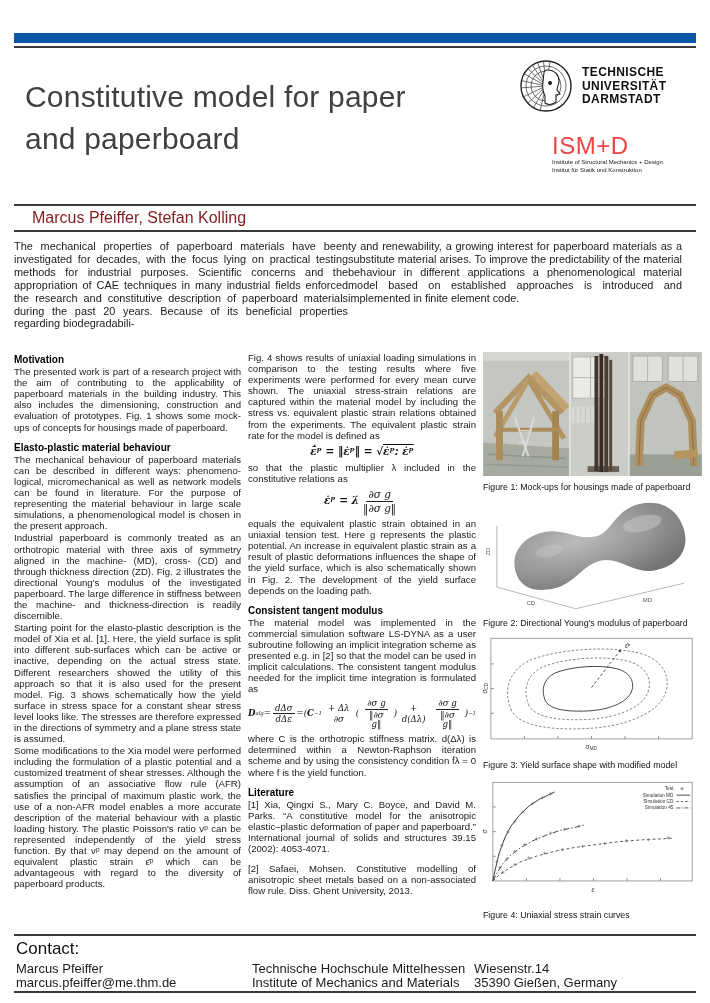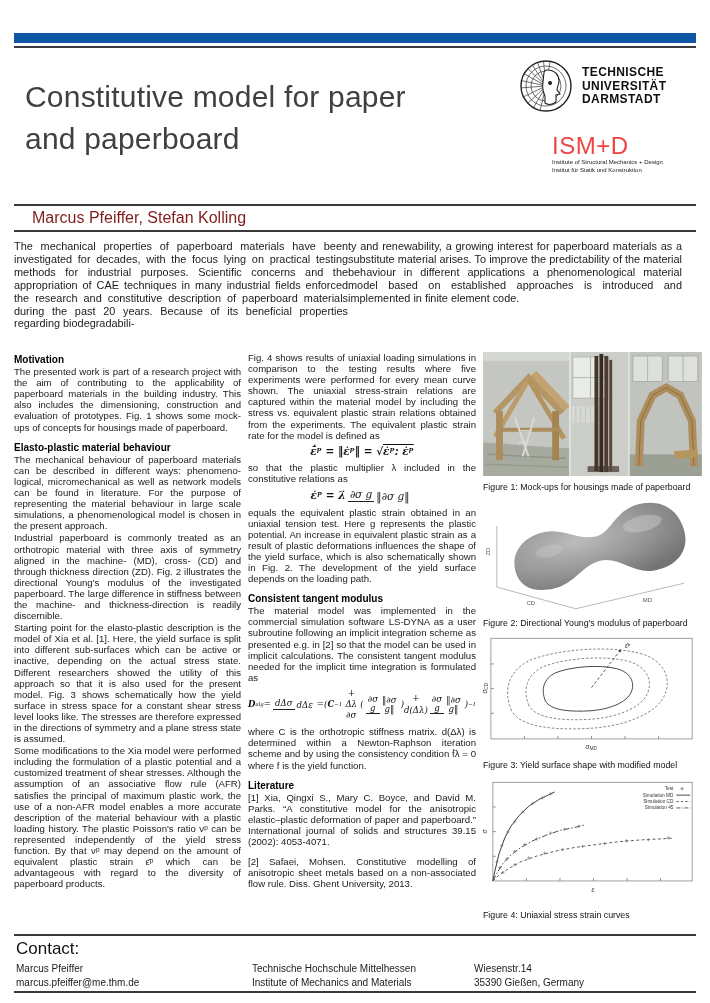--- a/index.html
+++ b/index.html
@@ -32,32 +32,32 @@
   .col h3{font-size:10px;margin:9px 0 1px 0;color:#000;}
   .col h3.first{margin-top:2px;}
   .col p{margin:0 0 1px 0;}
   .col p.gap{margin-bottom:9px;}
   
   .eq{font-family:"DejaVu Serif",serif;font-style:italic;text-align:center;
       margin:5px 0 5px 0;font-size:10.5px;color:#111;display:flex;align-items:center;justify-content:center;flex-wrap:nowrap;}
   .eq.small{font-size:8.6px;}
   .eq .rad{text-decoration:overline;}
   .eq sup{font-size:.62em;font-style:italic;}
-  .frac{display:inline-flex;flex-direction:row;align-items:center;vertical-align:middle;margin:0 2px;line-height:1;}
+  .frac{display:inline-flex;flex-direction:column;align-items:center;vertical-align:middle;margin:0 2px;line-height:1;}
   .frac .num{border-bottom:.8px solid #222;padding:0 2px 1px 2px;}
   .frac .den{padding:1px 2px 0 2px;}
   .bi{font-weight:bold;}
   
   .figure{margin-bottom:2px;}
   .fig-caption{font-size:8.8px;line-height:10px;text-align:left;color:#111;margin:2px 0 8px 0;}
   svg text{font-family:"Liberation Sans",sans-serif;}
   
   #rule-c{top:934px;left:14px;width:682px;height:1.8px;background:#3a3a3a;}
   #contact-heading{top:939px;left:16px;font-size:17px;color:#111;}
-  #contact-cols{top:962px;left:16px;width:680px;display:flex;font-size:10px;line-height:13.5px;color:#1b1b1b;}
+  #contact-cols{top:962px;left:16px;width:680px;display:flex;font-size:13px;line-height:13.5px;color:#1b1b1b;}
   #contact-cols .c1{width:236px;}
   #contact-cols .c2{width:222px;}
   #rule-d{top:991px;left:14px;width:682px;height:1.8px;background:#3a3a3a;}
 </style>
 </head>
 <body>
 
 <div class="abs" id="blue-bar"></div>
 <div class="abs" id="rule-top"></div>
 

